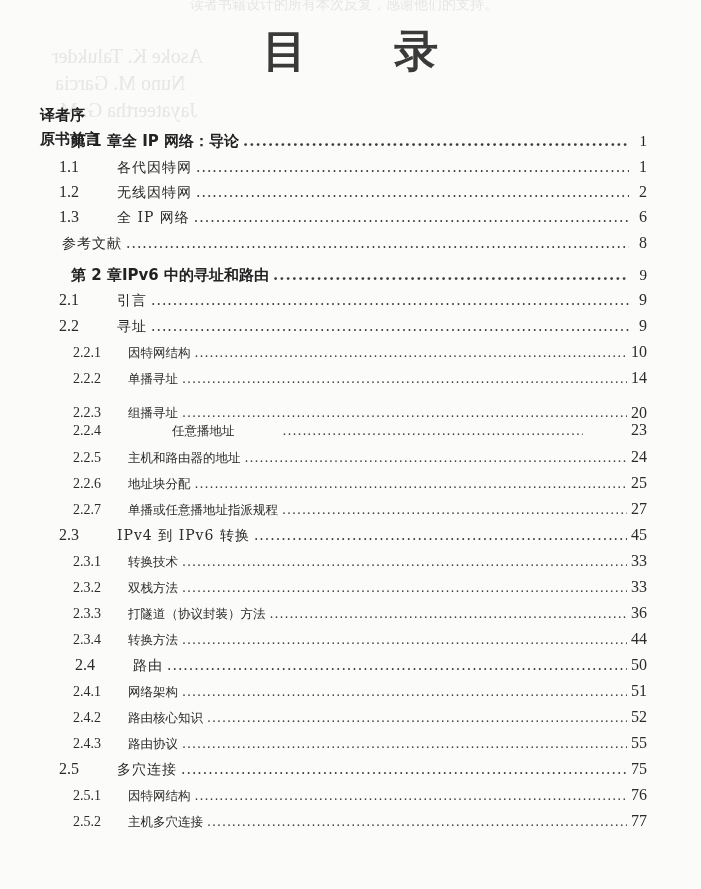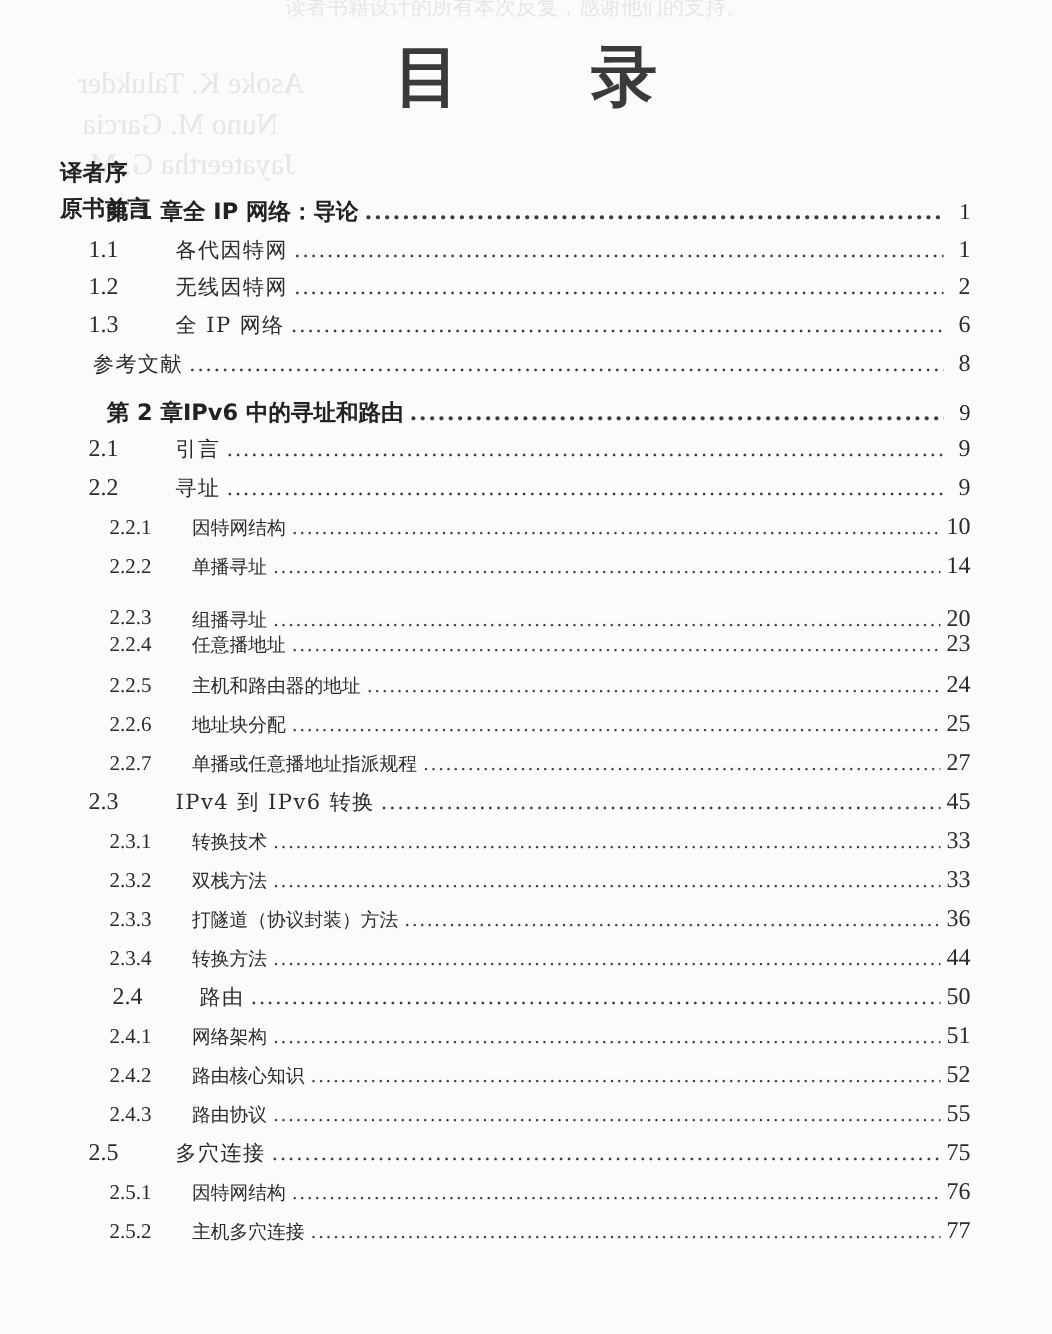--- a/index.html
+++ b/index.html
@@ -118,21 +118,21 @@
         <span class="label">单播寻址</span>
         <span class="leader"></span>
         <span class="page">14</span>
       </div>
       <div class="row sub" style="left: 73px; top: 402px; align-items: center;">
         <span class="num">2.2.3</span>
         <span class="label">组播寻址</span>
         <span class="leader"></span>
         <span class="page">20</span>
       </div>
-      <div class="row sub" style="left: 73px; top: 419px;">
+      <div class="row sub" style="left: 73px; top: 419px; gap: 44px;">
         <span class="num">2.2.4</span>
         <span class="label">任意播地址</span>
         <span class="leader"></span>
         <span class="page">23</span>
       </div>
       <div class="row sub" style="left: 73px; top: 446px;">
         <span class="num">2.2.5</span>
         <span class="label">主机和路由器的地址</span>
         <span class="leader"></span>
         <span class="page">24</span>

